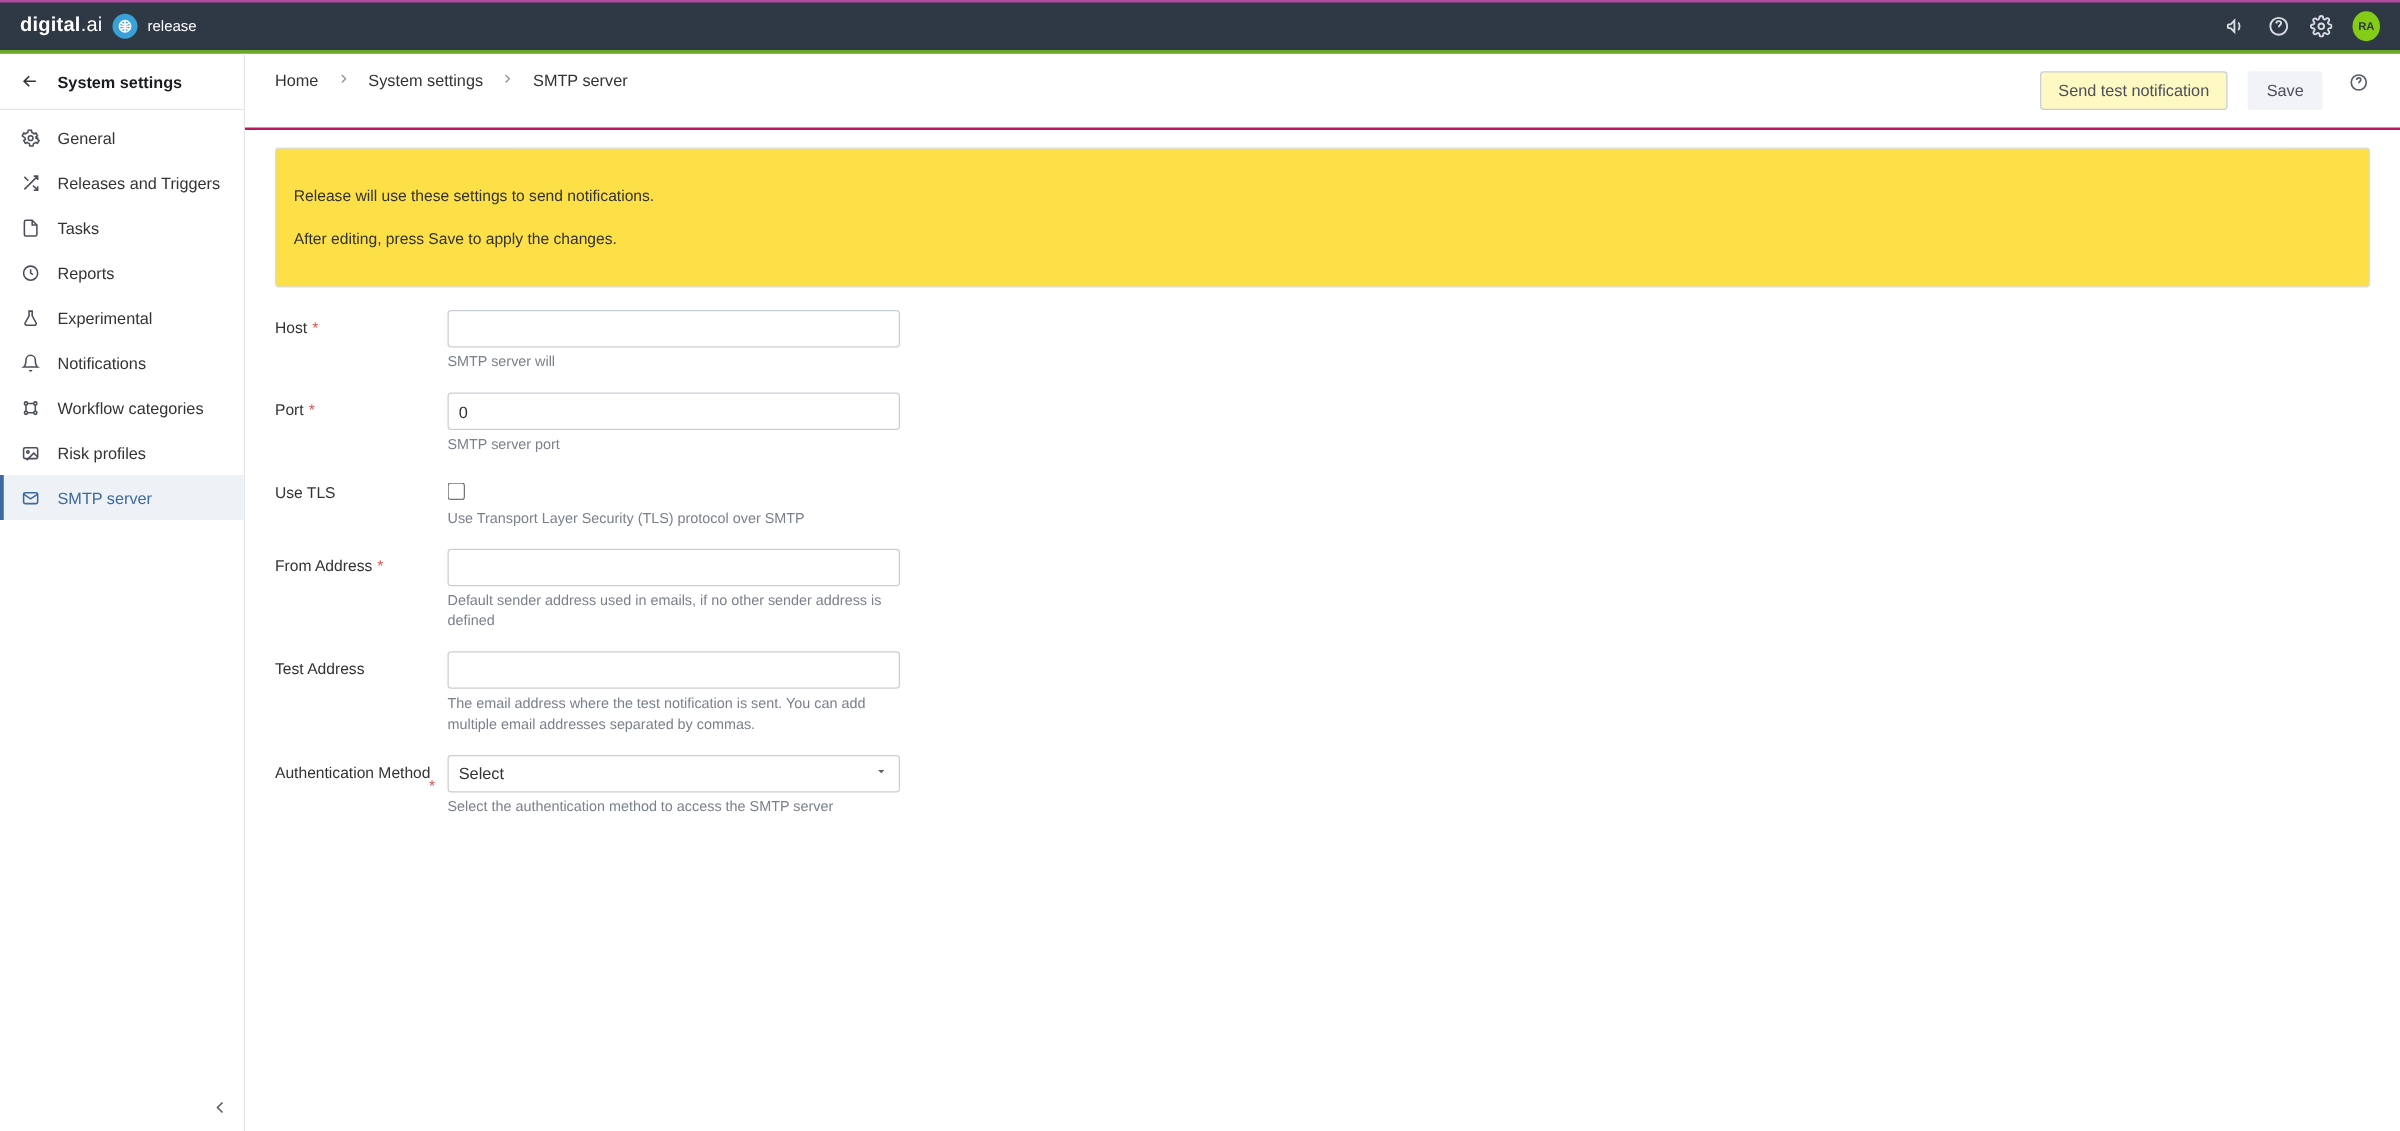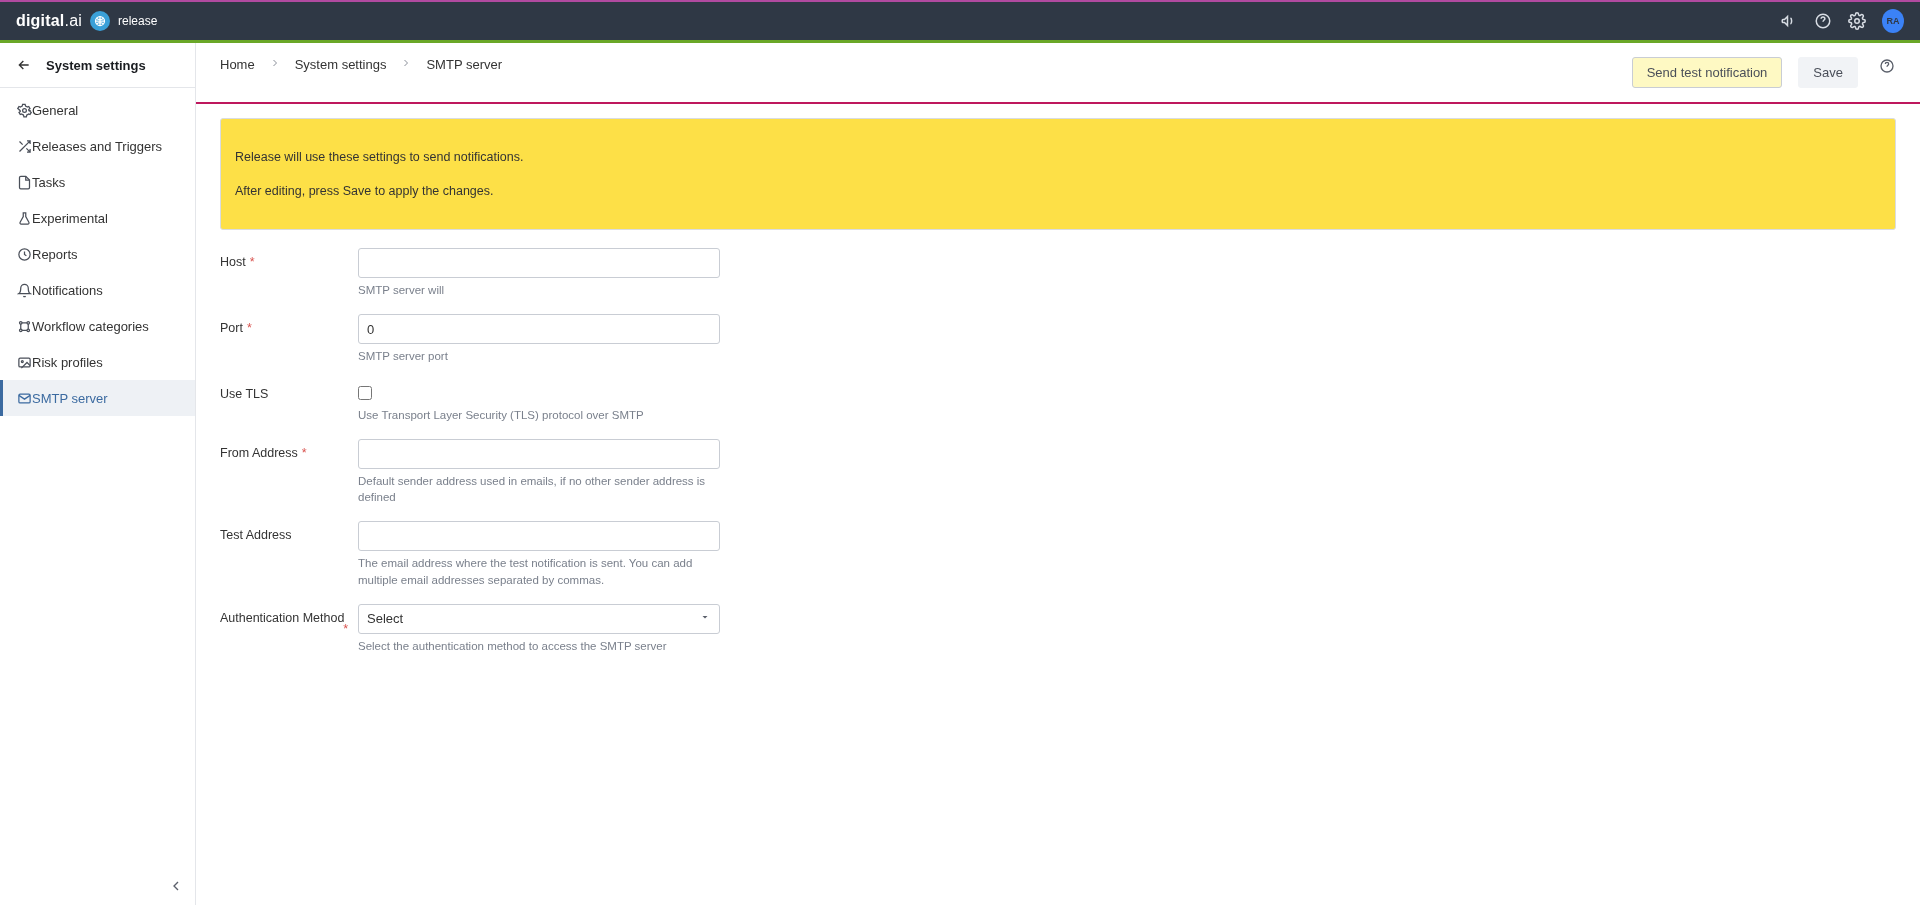--- a/index.html
+++ b/index.html
@@ -10,32 +10,32 @@
   .topbar { height: 40px; background: #2f3845; border-top: 2px solid #b14aa0; display: flex; align-items: center; padding: 0 16px; color: #fff; }
   .brand { display: flex; align-items: center; gap: 8px; font-size: 16px; }
   .brand .logo-text { font-weight: 600; letter-spacing: 0.2px; }
   .brand .logo-text .ai { font-weight: 400; }
   .brand .app-icon { width: 20px; height: 20px; background: #3aa0d8; border-radius: 50%; display: flex; align-items: center; justify-content: center; }
   .brand .app-icon svg { width: 12px; height: 12px; }
   .brand .app-name { font-size: 12px; font-weight: 400; }
   .topbar .spacer { flex: 1; }
   .top-icons { display: flex; align-items: center; gap: 16px; }
   .top-icons .ticon { width: 18px; height: 18px; display: flex; align-items: center; justify-content: center; color: #d8dde4; cursor: pointer; }
-  .top-icons .avatar { width: 22px; height: 24px; border-radius: 50%; background: #3b82f6; color: #2f3845; font-size: 9px; font-weight: 600; display: flex; align-items: center; justify-content: center; }
+  .top-icons .avatar { width: 22px; height: 24px; border-radius: 50%; background: #84cc16; color: #2f3845; font-size: 9px; font-weight: 600; display: flex; align-items: center; justify-content: center; }
 
   .green-strip { height: 3px; background: #6aa728; }
 
   
   .layout { flex: 1; display: flex; min-height: 0; }
   .sidebar { width: 196px; border-right: 1px solid #e4e6ea; display: flex; flex-direction: column; position: relative; }
   .sidebar-header { display: flex; align-items: center; gap: 14px; padding: 14px 16px; border-bottom: 1px solid #e4e6ea; }
   .sidebar-header .back { width: 16px; height: 16px; color: #333; display:flex; align-items:center; cursor: pointer; }
   .sidebar-title { font-weight: 600; font-size: 13px; color: #1a1c20; }
   .side-nav { padding-top: 4px; flex: 1; }
-  .side-item { display: flex; align-items: center; padding: 10px 16px; font-size: 13px; color: #333; cursor: pointer; }
+  .side-item { display: flex; align-items: center; gap: 14px; padding: 10px 16px; font-size: 13px; color: #333; cursor: pointer; }
   .side-item .sicon { width: 16px; height: 16px; display: flex; align-items: center; justify-content: center; color: #4a4f59; }
   .side-item.active { background: #eef1f5; color: #3b6aa0; border-left: 3px solid #3b6aa0; padding-left: 13px; }
   .side-item.active .sicon { color: #3b6aa0; }
   .collapse-handle { position: absolute; bottom: 8px; right: 8px; width: 22px; height: 22px; display:flex; align-items:center; justify-content:center; color:#5a5f6a; cursor:pointer; }
 
   
   .main { flex: 1; display: flex; flex-direction: column; min-width: 0; }
   .pagebar { display: flex; align-items: flex-start; padding: 14px 24px; border-bottom: 2px solid #be185d; gap: 16px; }
   .breadcrumb { display: flex; align-items: center; gap: 14px; font-size: 13px; color: #333; }
   .crumb { color: #333; cursor: pointer; }
@@ -134,33 +134,33 @@
             <svg viewBox="0 0 24 24" width="15" height="15" fill="none" stroke="currentColor" stroke-width="2">
               <path d="M14 2H6a2 2 0 00-2 2v16a2 2 0 002 2h12a2 2 0 002-2V8z"></path>
               <path d="M14 2v6h6"></path>
             </svg>
           </span>
           <span>Tasks</span>
         </div>
         <div class="side-item">
           <span class="sicon">
             <svg viewBox="0 0 24 24" width="15" height="15" fill="none" stroke="currentColor" stroke-width="2">
-              <path d="M9 3h6M10 3v6l-5 9a2 2 0 001.7 3h10.6a2 2 0 001.7-3l-5-9V3"></path>
-            </svg>
-          </span>
-          <span>Experimental</span>
-        </div>
-        <div class="side-item">
-          <span class="sicon">
-            <svg viewBox="0 0 24 24" width="15" height="15" fill="none" stroke="currentColor" stroke-width="2">
               <circle cx="12" cy="12" r="9"></circle>
               <path d="M12 7v5l3 2"></path>
             </svg>
           </span>
           <span>Reports</span>
+        </div>
+        <div class="side-item">
+          <span class="sicon">
+            <svg viewBox="0 0 24 24" width="15" height="15" fill="none" stroke="currentColor" stroke-width="2">
+              <path d="M9 3h6M10 3v6l-5 9a2 2 0 001.7 3h10.6a2 2 0 001.7-3l-5-9V3"></path>
+            </svg>
+          </span>
+          <span>Experimental</span>
         </div>
         <div class="side-item">
           <span class="sicon">
             <svg viewBox="0 0 24 24" width="15" height="15" fill="none" stroke="currentColor" stroke-width="2">
               <path d="M18 8a6 6 0 10-12 0c0 7-3 9-3 9h18s-3-2-3-9M13.7 21a2 2 0 01-3.4 0"></path>
             </svg>
           </span>
           <span>Notifications</span>
         </div>
         <div class="side-item">

